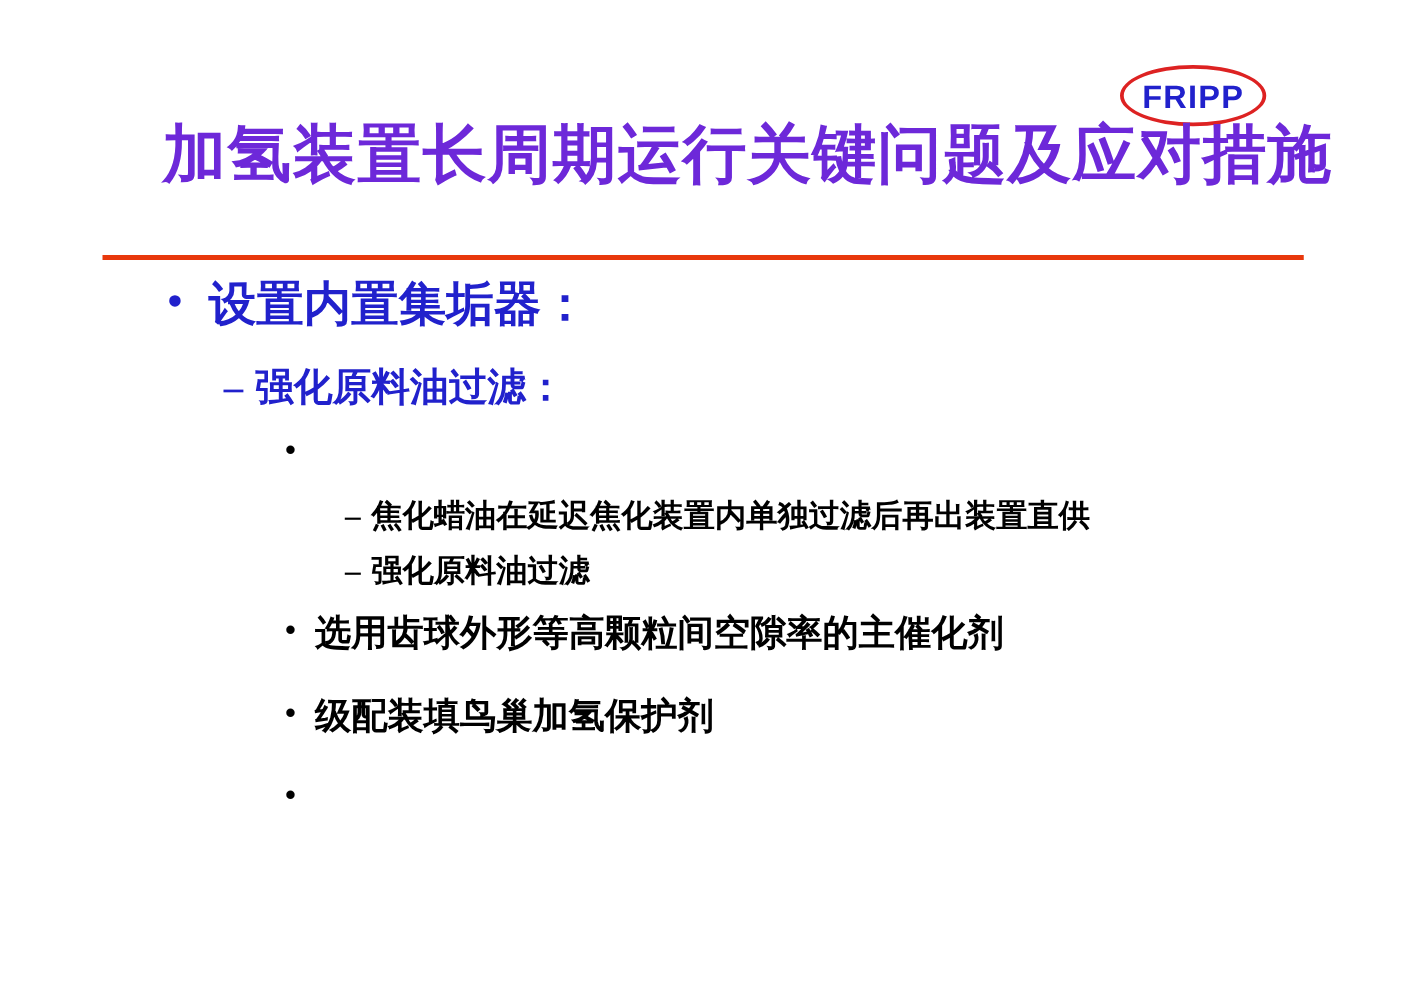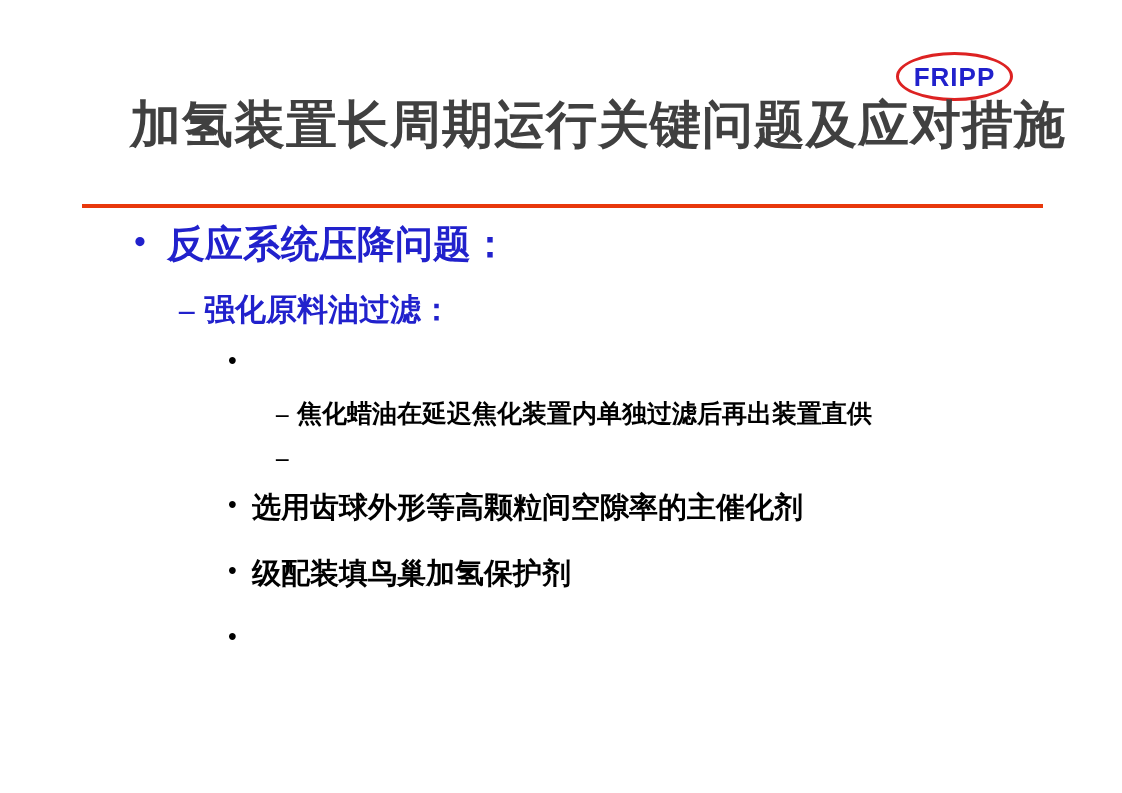--- a/index.html
+++ b/index.html
@@ -37,21 +37,21 @@
     line-height: 1;
   }
   
   .title {
     position: absolute;
     left: 130px;
     top: 97px;
     margin: 0;
     font-size: 51px;
     font-weight: bold;
-    color: #404040;
+    color: #6d28d9;
     letter-spacing: 1px;
     white-space: nowrap;
     line-height: 1.1;
   }
   
   .divider {
     position: absolute;
     left: 82px;
     top: 204px;
     width: 961px;
@@ -89,39 +89,40 @@
   <div class="fripp-badge">
     <span>FRIPP</span>
   </div>
 
   <h1 class="title">加氢装置长周期运行关键问题及应对措施</h1>
 
   <div class="divider"></div>
 
   <div class="row lvl1" style="top:222px">
     <span class="marker">•</span>
-    <span class="text">反应系统压降问题：</span>
+    <span class="text">设置内置集垢器：</span>
   </div>
 
   <div class="row lvl2" style="top:292px">
     <span class="marker">–</span>
     <span class="text">强化原料油过滤：</span>
   </div>
 
   <div class="row lvl3" style="top:346px">
     <span class="marker">•</span>
   </div>
 
   <div class="row lvl4" style="top:399px">
     <span class="marker">–</span>
     <span class="text">焦化蜡油在延迟焦化装置内单独过滤后再出装置直供</span>
   </div>
 
   <div class="row lvl4" style="top:443px">
     <span class="marker">–</span>
+    <span class="text">强化原料油过滤</span>
   </div>
 
   <div class="row lvl3" style="top:490px">
     <span class="marker">•</span>
     <span class="text">选用齿球外形等高颗粒间空隙率的主催化剂</span>
   </div>
 
   <div class="row lvl3" style="top:556px">
     <span class="marker">•</span>
     <span class="text">级配装填鸟巢加氢保护剂</span>

